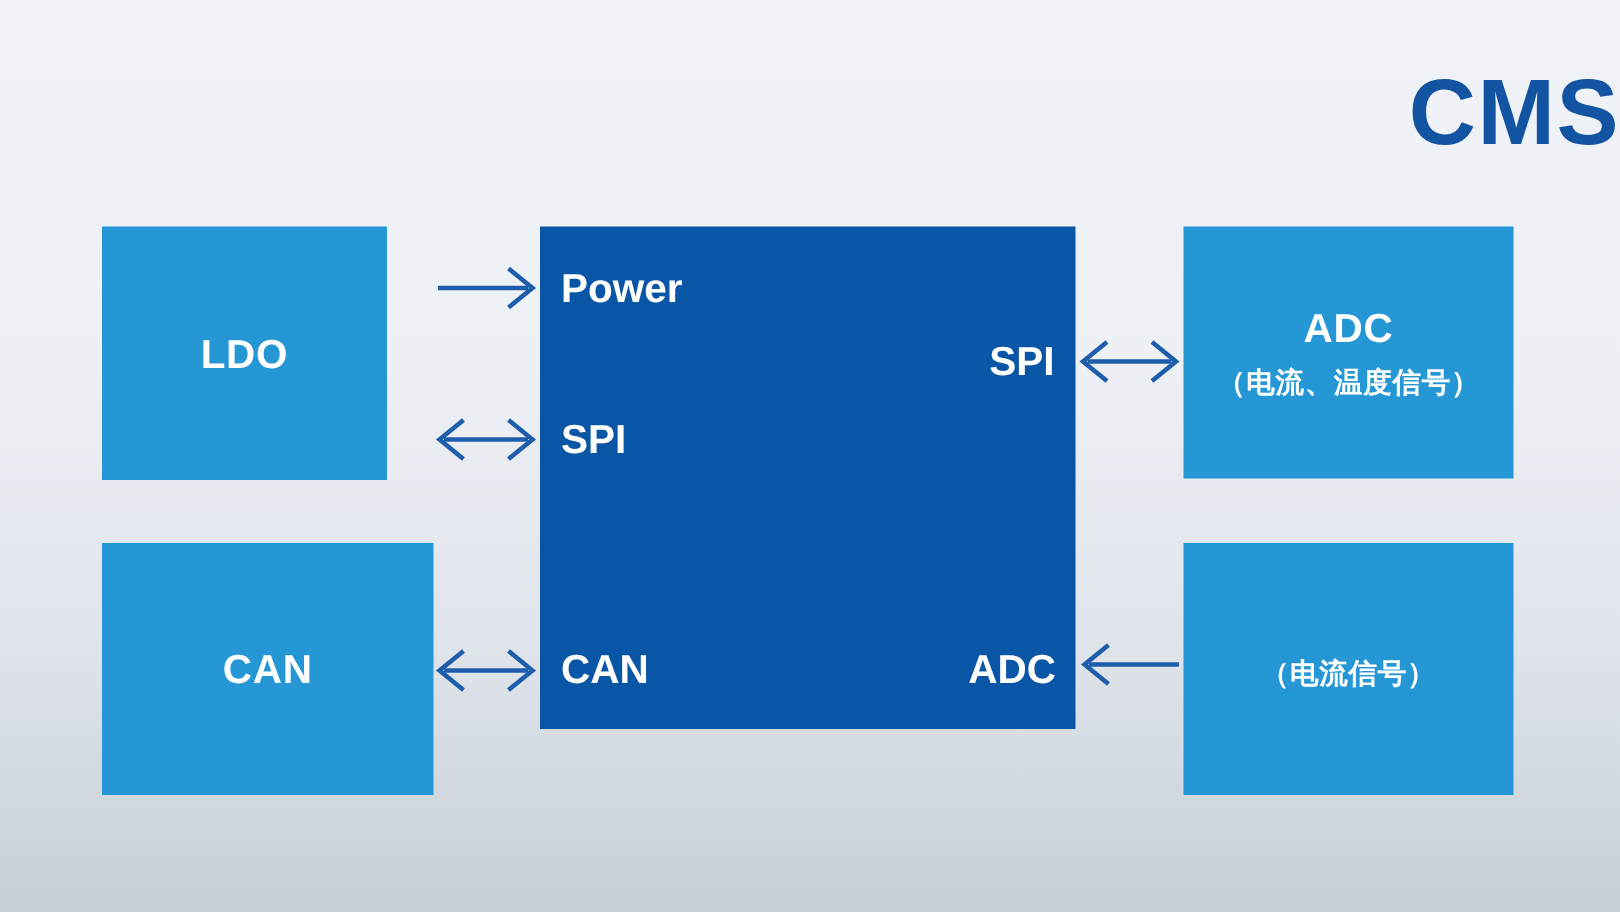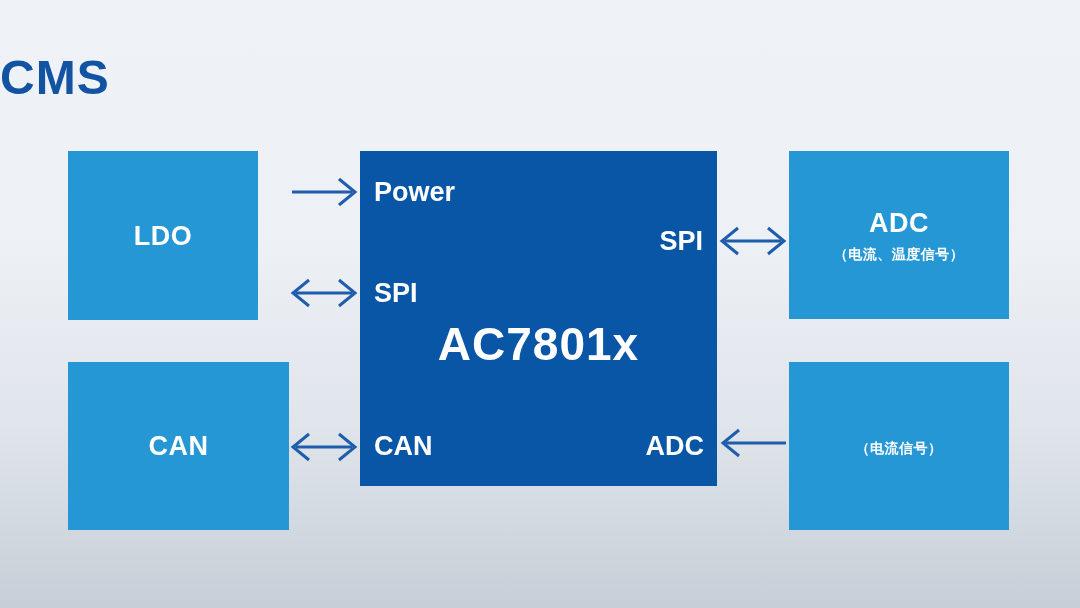--- a/index.html
+++ b/index.html
@@ -9,26 +9,26 @@
   }
   .stage {
     position: relative;
     width: 1080px;
     height: 608px;
     overflow: hidden;
     background: linear-gradient(180deg, #eff2f7 0%, #edf0f5 40%, #e0e5eb 70%, #c7ced7 100%);
   }
   .page-title {
     position: absolute;
-    top: 50px;
+    top: 40px;
     left: 0;
     width: 100%;
-    text-align: left;
+    text-align: right;
     margin: 0;
-    font-size: 48px;
+    font-size: 62px;
     font-weight: 800;
     letter-spacing: 1px;
     color: #1253a2;
   }
   .box {
     position: absolute;
     color: #ffffff;
     display: flex;
     flex-direction: column;
     align-items: center;
@@ -44,21 +44,21 @@
   .box-shunt      { left: 789px; top: 362px; width: 220px; height: 168px; }
   .box-chip       { left: 360px; top: 151px; width: 357px; height: 335px; }
 
   .block-label {
     font-size: 27px;
     font-weight: 700;
     letter-spacing: 0.5px;
     line-height: 34px;
   }
   .block-sublabel {
-    font-size: 14px;
+    font-size: 19px;
     font-weight: 600;
     margin-top: 6px;
     letter-spacing: 0.5px;
   }
 
   .port {
     position: absolute;
     font-size: 27px;
     font-weight: 600;
     color: #ffffff;
@@ -110,21 +110,20 @@
   </div>
 
   <div class="box light box-can-trans">
     <span class="block-label">CAN</span>
   </div>
 
   <div class="box dark box-chip">
     <span class="port port-power">Power</span>
     <span class="port port-spi-right">SPI</span>
     <span class="port port-spi-left">SPI</span>
-    <span class="chip-name">AC7801x</span>
     <span class="port port-can">CAN</span>
     <span class="port port-adc">ADC</span>
   </div>
 
   <div class="box light box-adc">
     <span class="block-label">ADC</span>
     <span class="block-sublabel">（电流、温度信号）</span>
   </div>
 
   <div class="box light box-shunt">

